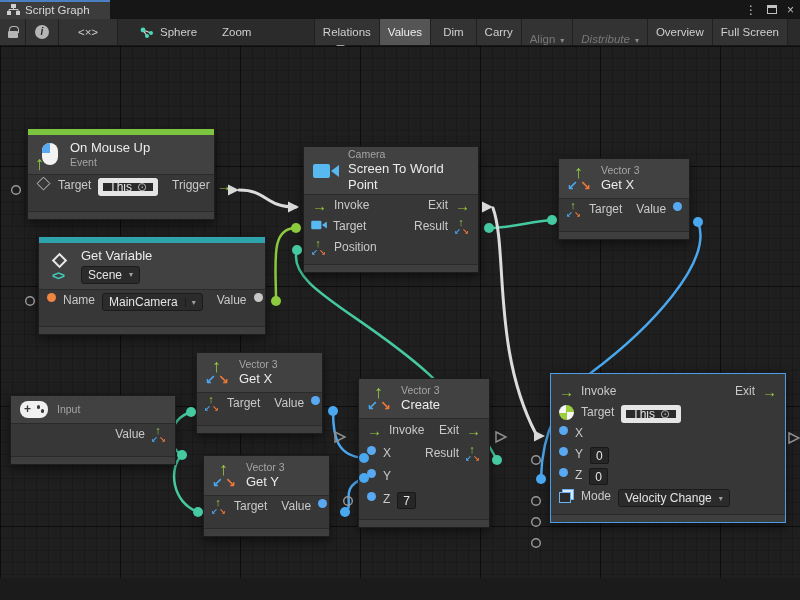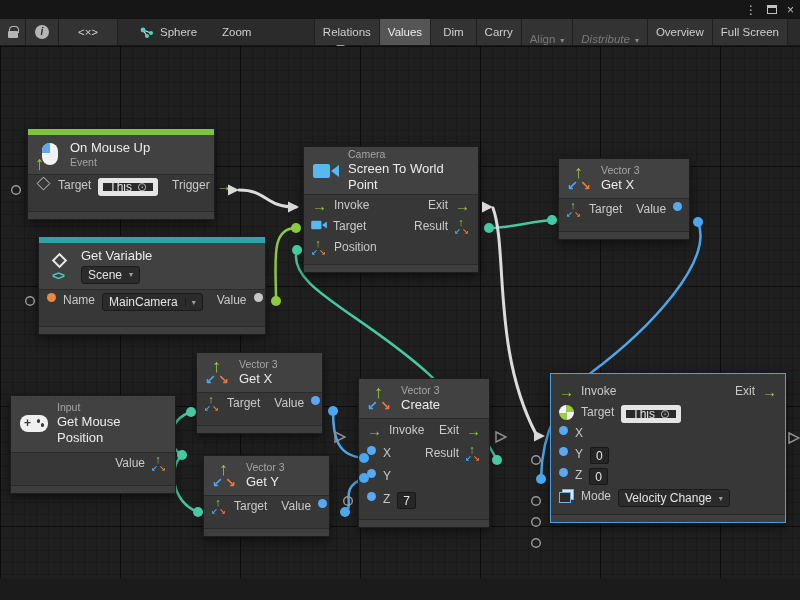--- a/index.html
+++ b/index.html
@@ -127,20 +127,32 @@
   #n-addforce { left:550px; top:373px; width:236px; }
   #n-addforce .nbody { padding-top:10px; padding-bottom:4px; }
   #n-addforce .nbody .prow { height:21px; }
 </style>
 </head>
 <body>
 
 <div id="app">
 
   <div class="tabstrip">
+    <div class="tab">
+      <span class="tab-accent"></span>
+      <span>
+        <svg width="13" height="12">
+            <rect x="4" y="1" width="5" height="4" fill="#cfcfcf"></rect>
+            <rect x="0" y="8" width="4" height="4" fill="#cfcfcf"></rect>
+            <rect x="9" y="8" width="4" height="4" fill="#cfcfcf"></rect>
+            <path d="M6.5 5v2 M2 8v-1.5h9V8" stroke="#cfcfcf" fill="none"></path>
+          </svg>
+      </span>
+      <span>Script Graph</span>
+    </div>
     <div class="winctrl">
       <span>⋮</span>
       <span class="maxbox"></span>
       <span>×</span>
     </div>
   </div>
 
   <div class="toolbar">
     <div class="tgroup" style="left:0">
       <div class="tbtn" style="width:26px">
@@ -346,21 +358,20 @@
   </div>
 
   <div class="node" id="n-input">
     <div class="nhead">
       <span class="icon-pad">
           <span class="plus">+</span>
           <span class="dots"></span>
         </span>
       <div class="ntxt">
         <span class="tsm">Input</span>
-        <span class="tbg">Get Mouse Position</span>
       </div>
     </div>
     <div class="nbody">
       <div class="prow">
         <span class="sp"></span>
         <span>Value</span>
         <span class="icon-v3 mini">
             <span class="v-up">↑</span>
             <span class="v-dl">↙</span>
             <span class="v-dr">↘</span>

